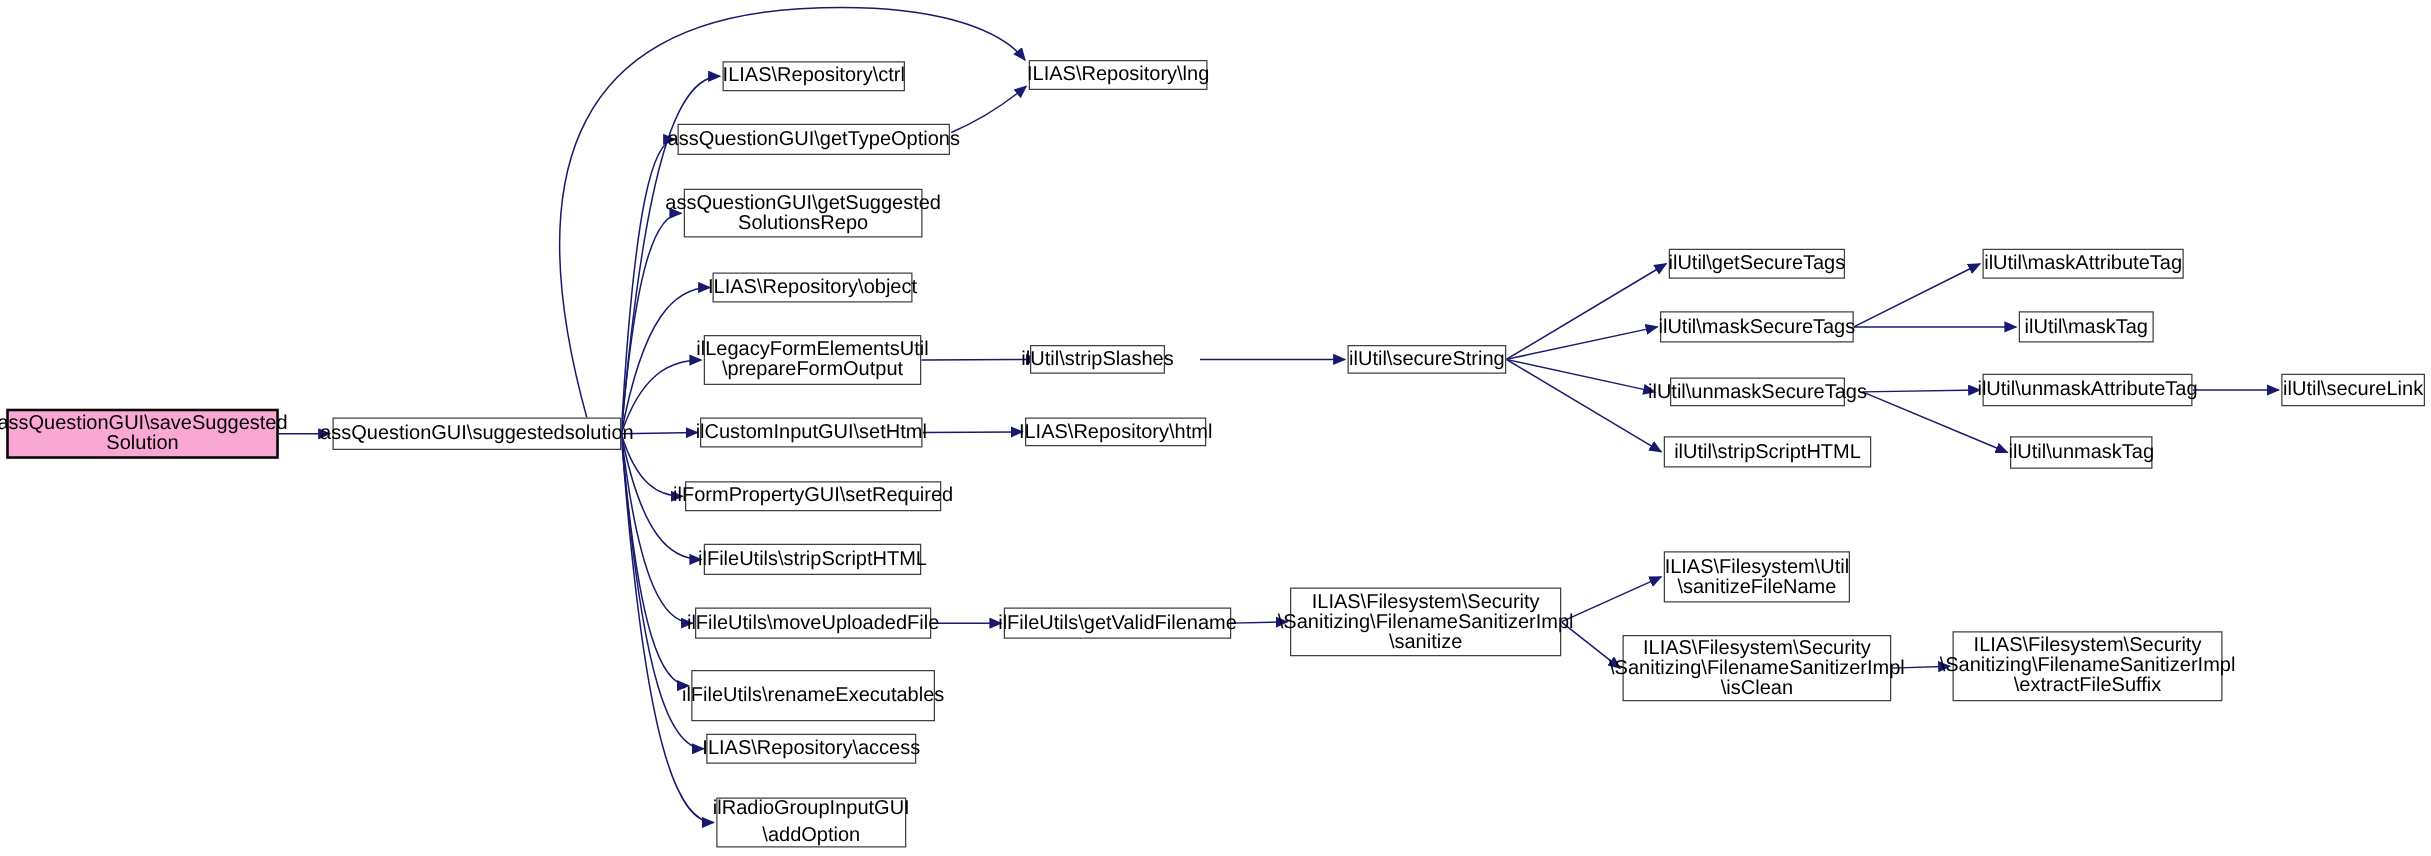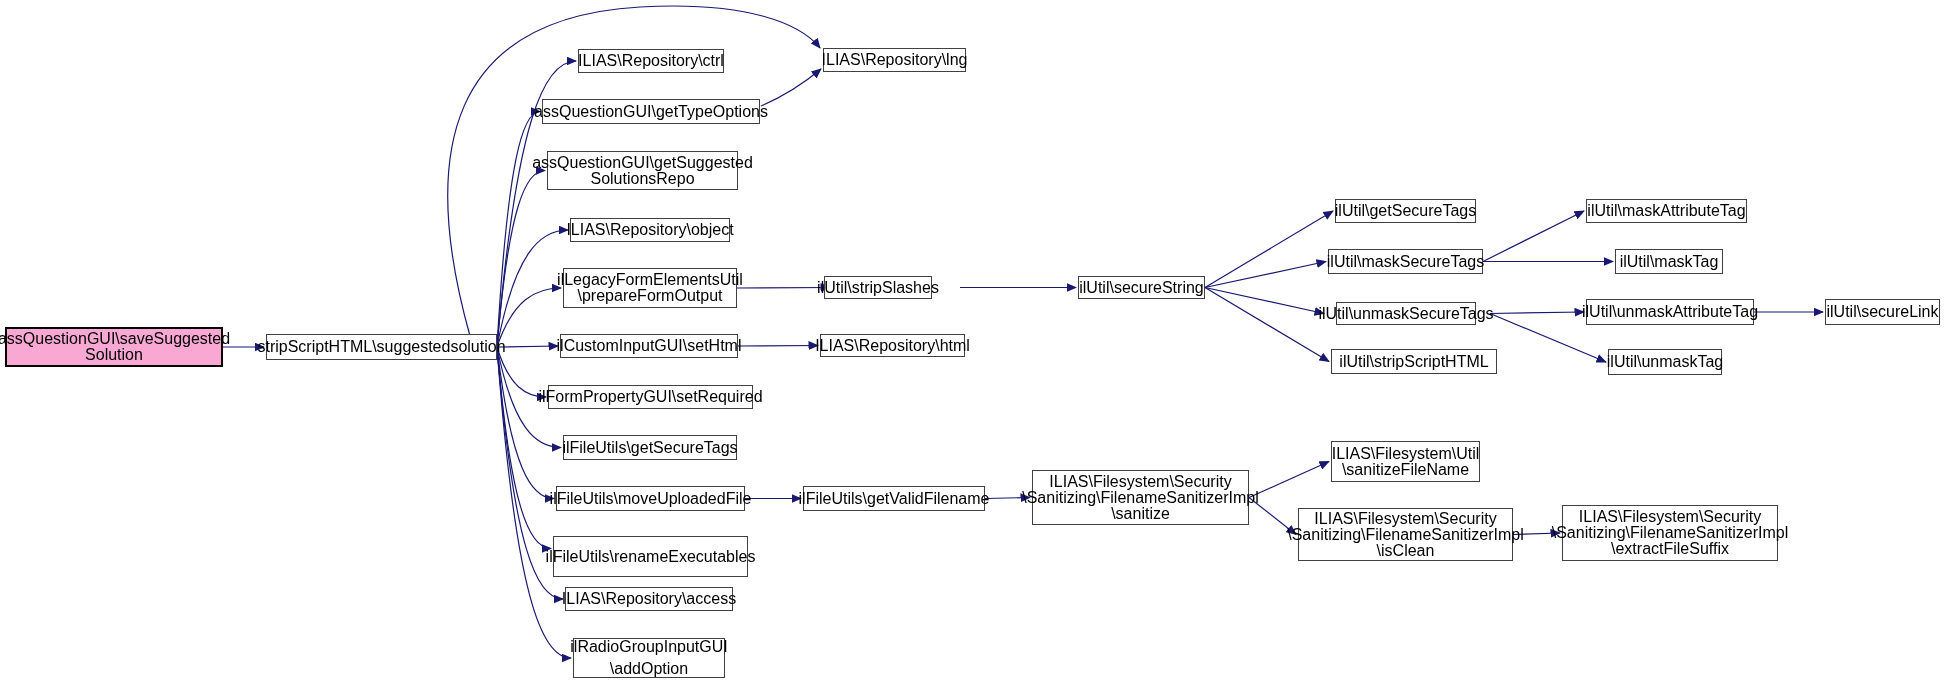--- a/index.html
+++ b/index.html
@@ -77,21 +77,21 @@
       <path d="M 1249,497.5 L 1329,461.5" fill="none" stroke="#191970" stroke-width="1.2" marker-end="url(#arrow)"></path>
       <path d="M 1249,497.5 L 1296,534.5" fill="none" stroke="#191970" stroke-width="1.2" marker-end="url(#arrow)"></path>
       <path d="M 1513,534.5 L 1560,533" fill="none" stroke="#191970" stroke-width="1.2" marker-end="url(#arrow)"></path>
     </svg>
   <div id="node-layer">
       <div class="node root" style="left: 5px; top: 327px; width: 218px; height: 40px;">
         <div class="line">assQuestionGUI\saveSuggested</div>
         <div class="line">Solution</div>
       </div>
       <div class="node" style="left: 266px; top: 334px; width: 231px; height: 26px;">
-        <div class="line">stripScriptHTML\suggestedsolution</div>
+        <div class="line">assQuestionGUI\suggestedsolution</div>
       </div>
       <div class="node" style="left: 578px; top: 49px; width: 146px; height: 24px;">
         <div class="line">ILIAS\Repository\ctrl</div>
       </div>
       <div class="node" style="left: 823px; top: 48px; width: 143px; height: 24px;">
         <div class="line">ILIAS\Repository\lng</div>
       </div>
       <div class="node" style="left: 542px; top: 99px; width: 218px; height: 25px;">
         <div class="line">assQuestionGUI\getTypeOptions</div>
       </div>
@@ -106,21 +106,21 @@
         <div class="line">ilLegacyFormElementsUtil</div>
         <div class="line">\prepareFormOutput</div>
       </div>
       <div class="node" style="left: 560px; top: 334px; width: 178px; height: 24px;">
         <div class="line">ilCustomInputGUI\setHtml</div>
       </div>
       <div class="node" style="left: 548px; top: 385px; width: 205px; height: 24px;">
         <div class="line">ilFormPropertyGUI\setRequired</div>
       </div>
       <div class="node" style="left: 563px; top: 435px; width: 174px; height: 25px;">
-        <div class="line">ilFileUtils\getSecureTags</div>
+        <div class="line">ilFileUtils\stripScriptHTML</div>
       </div>
       <div class="node" style="left: 556px; top: 486px; width: 189px; height: 25px;">
         <div class="line">ilFileUtils\moveUploadedFile</div>
       </div>
       <div class="node" style="left: 553px; top: 536px; width: 195px; height: 41px;">
         <div class="line">ilFileUtils\renameExecutables</div>
       </div>
       <div class="node" style="left: 565px; top: 587px; width: 168px; height: 24px;">
         <div class="line">ILIAS\Repository\access</div>
       </div>

